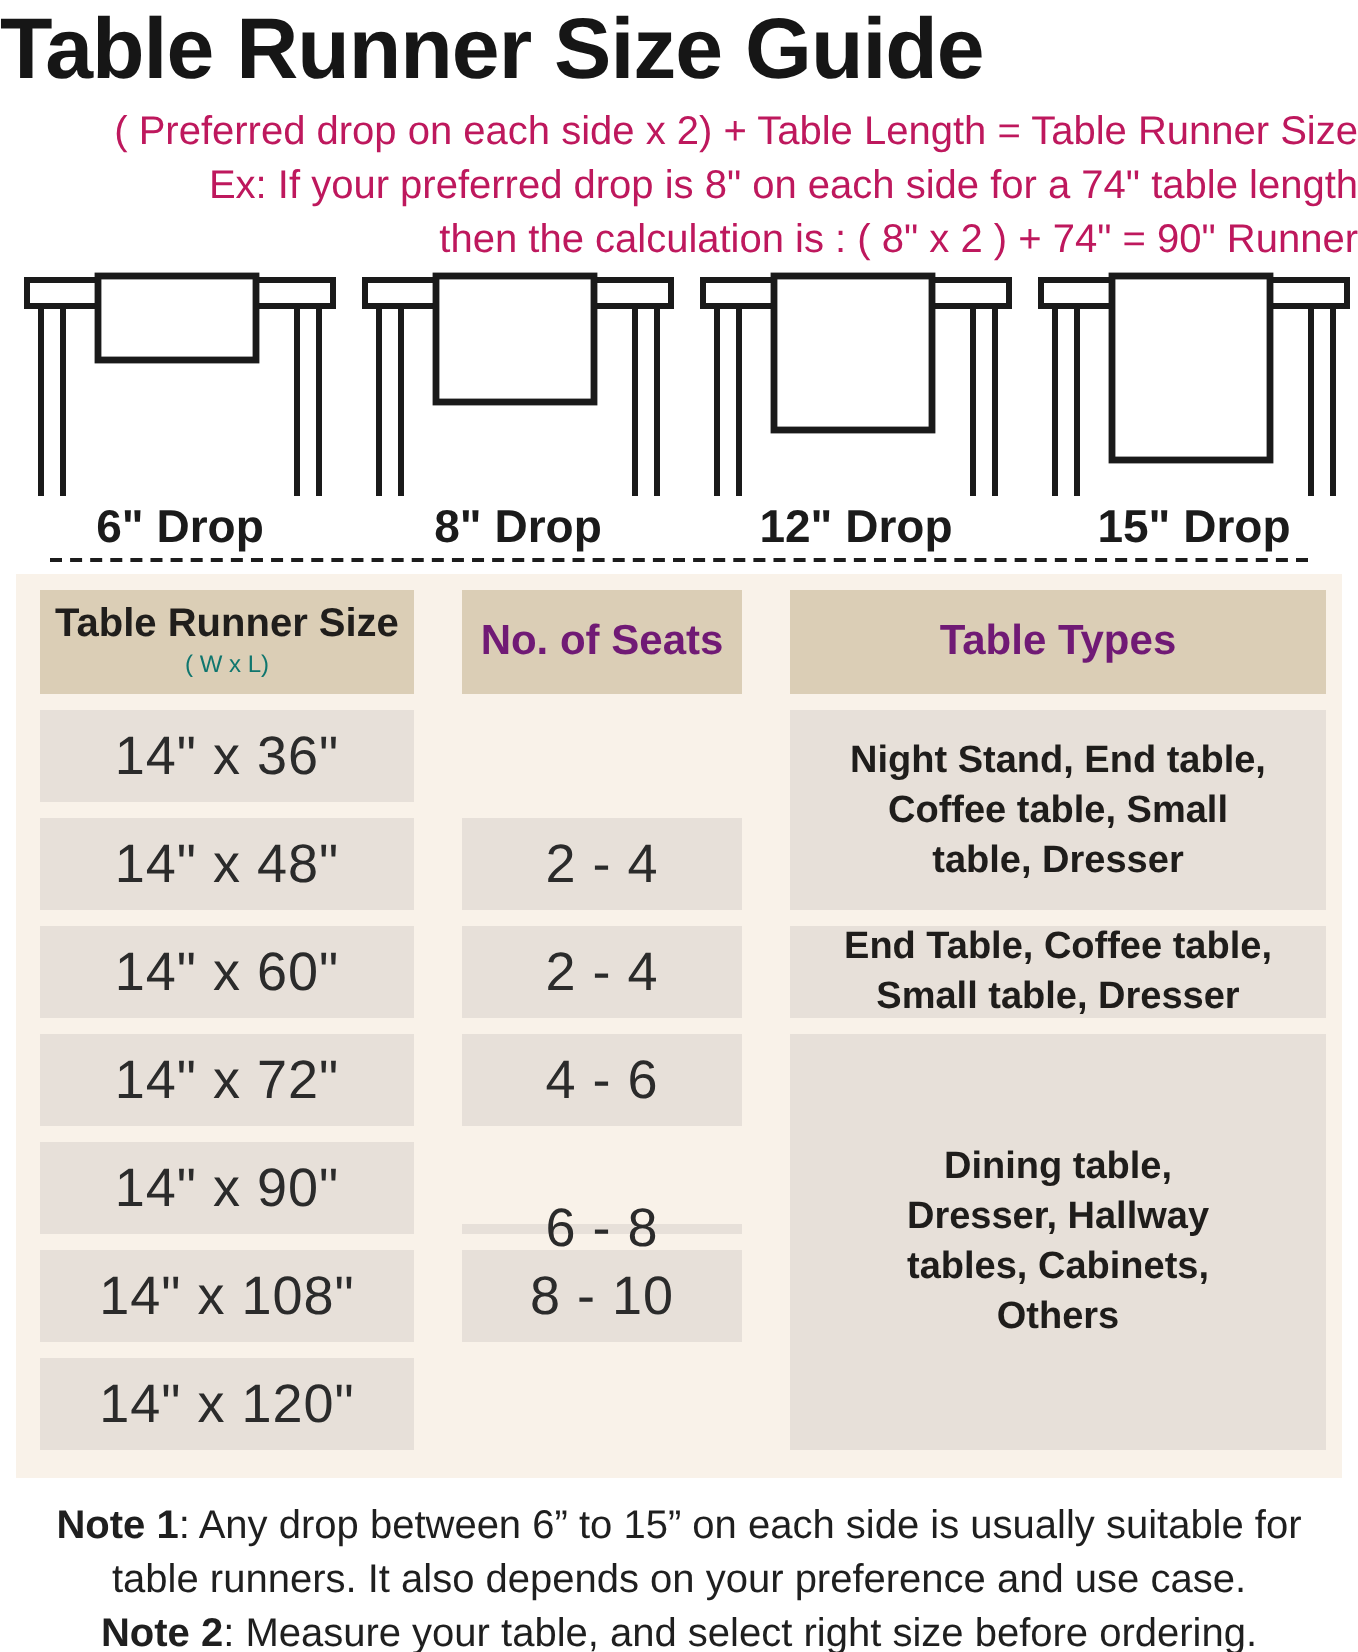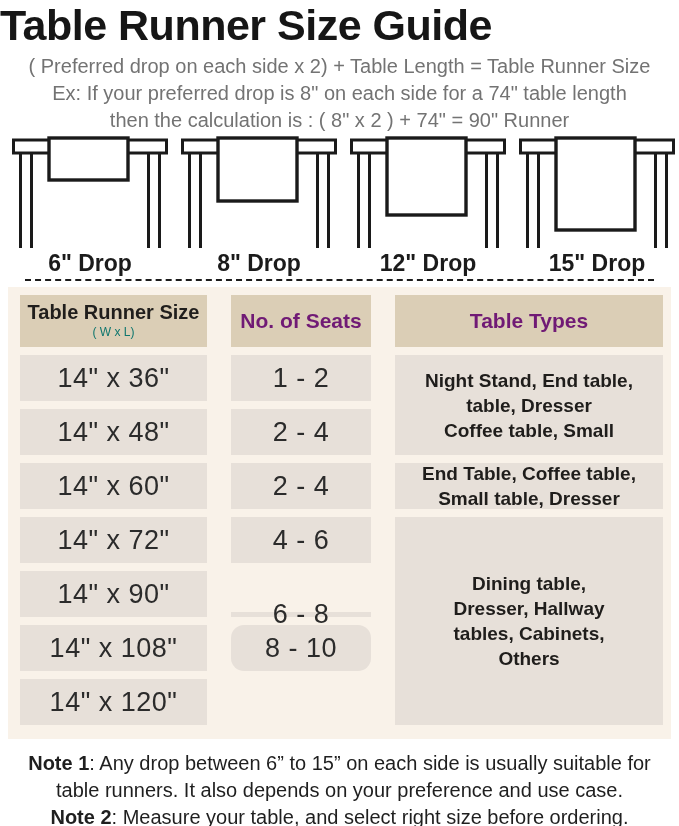--- a/index.html
+++ b/index.html
@@ -11,21 +11,21 @@
   }
   .page{width:679px;height:826px;position:relative;}
 
   
   .title{
     margin:2px 0 0;text-align:left;
     font-size:43px;line-height:46px;font-weight:800;letter-spacing:-0.5px;
     color:#161616;
   }
   .sub{
-    text-align:center;font-size:20px;line-height:27px;color:#737373;
+    text-align:right;font-size:20px;line-height:27px;color:#be185d;
     white-space:nowrap;
   }
   .sub.first{margin-top:5px;}
 
   
   .illustrations{
     display:flex;gap:9px;padding:0 10px;margin-top:2px;
   }
   .illus{width:160px;display:flex;flex-direction:column;align-items:center;}
   .illus svg{display:block;}
@@ -137,36 +137,35 @@
         <div class="h-main">Table Runner Size</div>
         <div class="h-sub">( W x L)</div>
       </div>
       <div class="hcell">
         <div class="h-single">No. of Seats</div>
       </div>
       <div class="hcell">
         <div class="h-single">Table Types</div>
       </div>
     <div class="cell" style="grid-area: 2 / 1;">14" x 36"</div>
-        <div class="cell" style="grid-area: 2 / 2;">1 - 2</div>
         <div class="cell" style="grid-area: 3 / 1;">14" x 48"</div>
         <div class="cell" style="grid-area: 3 / 2;">2 - 4</div>
         <div class="cell" style="grid-area: 4 / 1;">14" x 60"</div>
         <div class="cell" style="grid-area: 4 / 2;">2 - 4</div>
         <div class="cell" style="grid-area: 5 / 1;">14" x 72"</div>
         <div class="cell" style="grid-area: 5 / 2;">4 - 6</div>
         <div class="cell" style="grid-area: 6 / 1;">14" x 90"</div>
         <div class="cell" style="grid-area: 6 / 2; margin-top: 41px;">6 - 8</div>
         <div class="cell" style="grid-area: 7 / 1;">14" x 108"</div>
-        <div class="cell" style="grid-area: 7 / 2; border-radius: 13px;">8 - 10</div>
+        <div class="cell" style="grid-area: 7 / 2;">8 - 10</div>
         <div class="cell" style="grid-area: 8 / 1;">14" x 120"</div>
         <div class="tcell" style="grid-area: 2 / 3 / span 2;">
           <div>Night Stand, End table,</div>
+          <div>Coffee table, Small</div>
           <div>table, Dresser</div>
-          <div>Coffee table, Small</div>
         </div>
         <div class="tcell" style="grid-area: 4 / 3 / span 1;">
           <div>End Table, Coffee table,</div>
           <div>Small table, Dresser</div>
         </div>
         <div class="tcell" style="grid-area: 5 / 3 / span 4;">
           <div>Dining table,</div>
           <div>Dresser, Hallway</div>
           <div>tables, Cabinets,</div>
           <div>Others</div>

